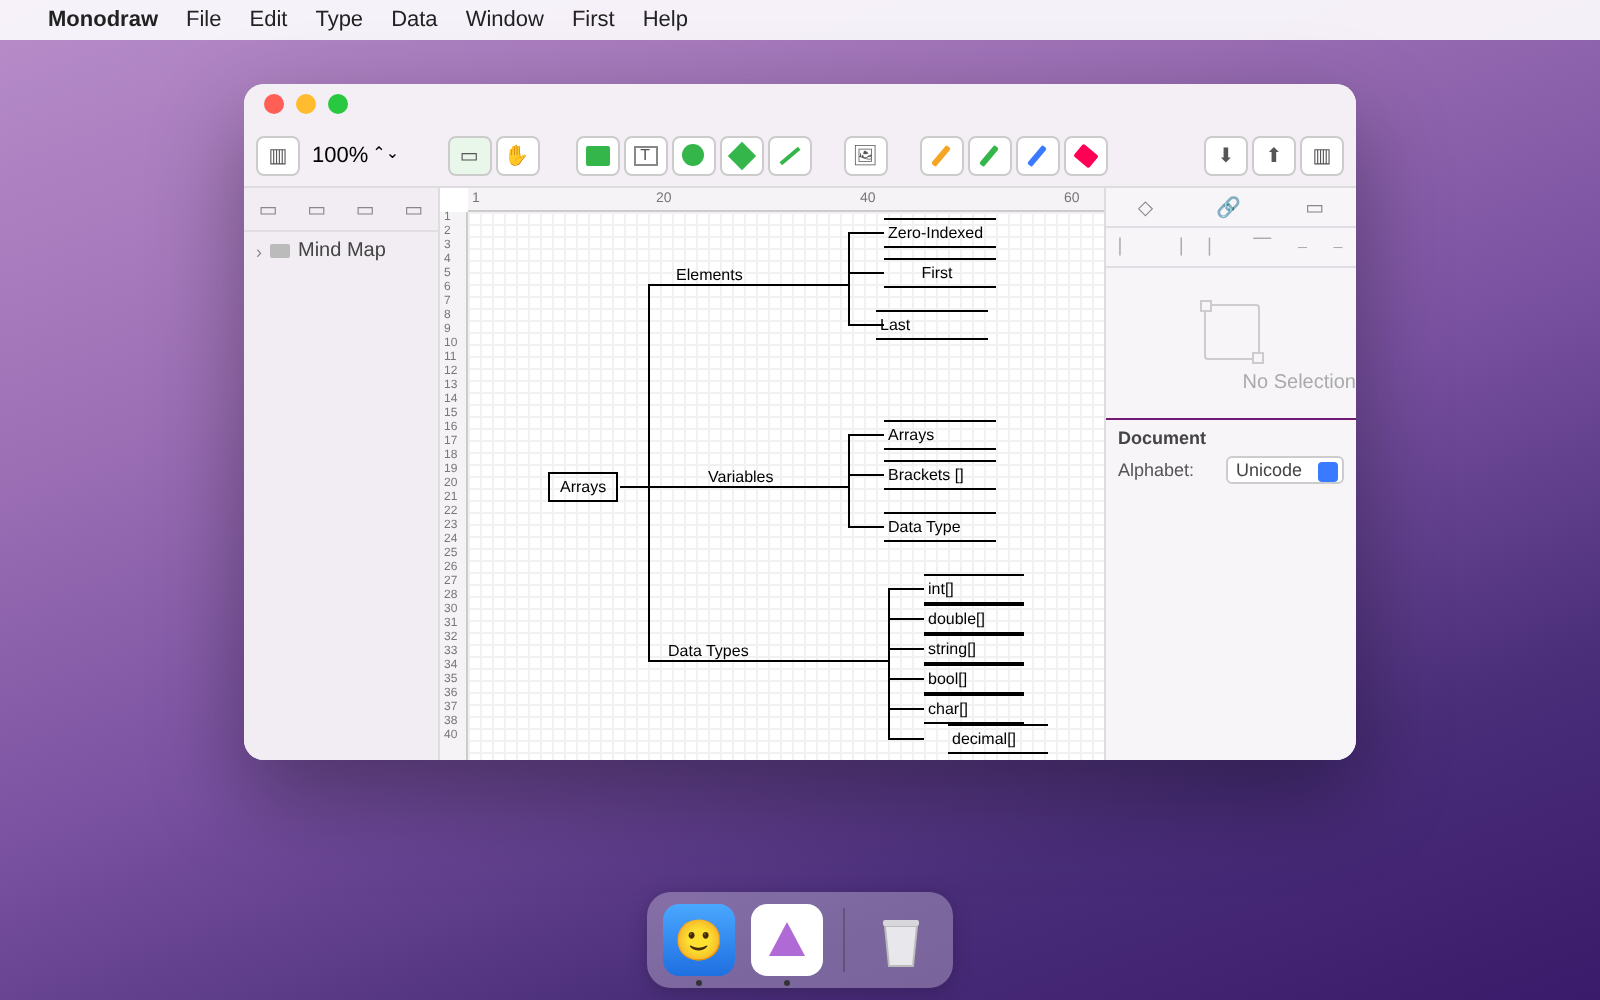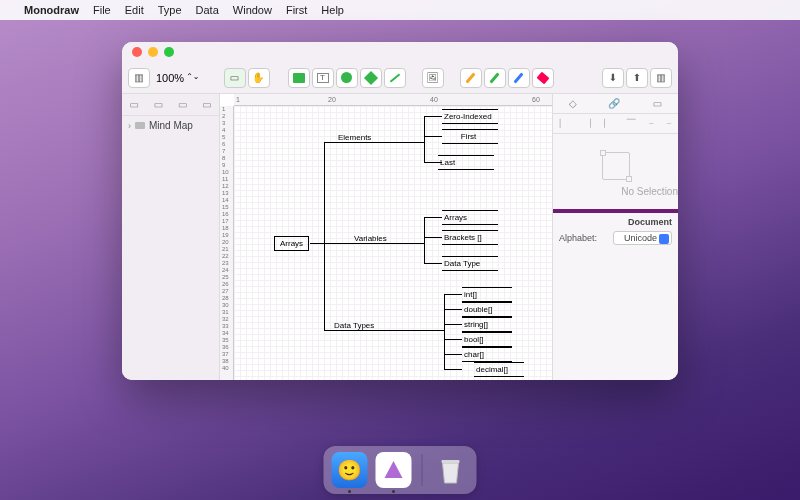--- a/index.html
+++ b/index.html
@@ -45,21 +45,21 @@
   .hline { position: absolute; height: 1px; background: #000; }
   .vline { position: absolute; width: 1px; background: #000; }
   
   .inspector { width: 126px; background: #f7f5f8; border-left: 1px solid #ddd; font-size: 10px; color: #444; display: flex; flex-direction: column; }
   .insp-tabs { height: 20px; border-bottom: 1px solid #e2dce5; display: flex; align-items: center; justify-content: space-around; font-size: 10px; color: #888; }
   .insp-align { height: 20px; border-bottom: 1px solid #e2dce5; display: flex; align-items: center; justify-content: space-around; font-size: 9px; color: #aaa; }
   .nosel { text-align: right; padding: 18px 0 12px; color: #aaa; }
   .nosel-icon { width: 28px; height: 28px; margin: 0 auto 6px; border: 1px solid #ccc; border-radius: 2px; position: relative; }
   .nosel-icon::before, .nosel-icon::after { content: ""; position: absolute; width: 4px; height: 4px; border: 1px solid #ccc; background: #f7f5f8; }
   .nosel-icon::before { left: -3px; top: -3px; } .nosel-icon::after { right: -3px; bottom: -3px; }
-  .insp-sec { padding: 4px 6px; border-top: 4px solid #701a75; text-align: right; }
+  .insp-sec { padding: 4px 6px; border-top: 1px solid #701a75; }
   .insp-sec .hdr { font-weight: 600; font-size: 9px; margin-bottom: 4px; }
   .insp-row { display: flex; align-items: center; gap: 16px; }
   .insp-row label { font-size: 9px; color: #555; }
   .select { flex: 1; border: 1px solid #ccc; border-radius: 3px; background: #fff; font-size: 9px; padding: 1px 14px 1px 4px; position: relative; }
   .select::after { content: ""; position: absolute; right: 2px; top: 2px; width: 10px; height: 10px; background: #3a7afe; border-radius: 2px; }
   
   .dock { position: absolute; left: 50%; bottom: 6px; transform: translateX(-50%); height: 48px; padding: 4px 8px; background: rgba(255,255,255,0.28); border-radius: 12px; display: flex; align-items: center; gap: 8px; box-shadow: 0 2px 10px rgba(0,0,0,0.2); }
   .dock-icon { width: 36px; height: 36px; border-radius: 8px; display: flex; align-items: center; justify-content: center; font-size: 20px; position: relative; }
   .dock-icon.active::after { content: ""; position: absolute; bottom: -5px; left: 50%; transform: translateX(-50%); width: 3px; height: 3px; background: #333; border-radius: 50%; }
   .finder { background: linear-gradient(#4aa8ff,#1e6fe0); color: #fff; }

